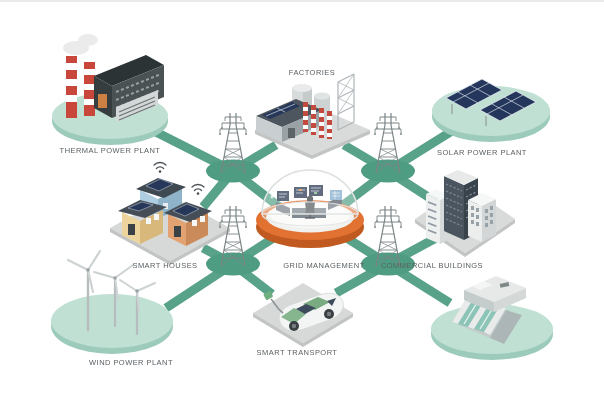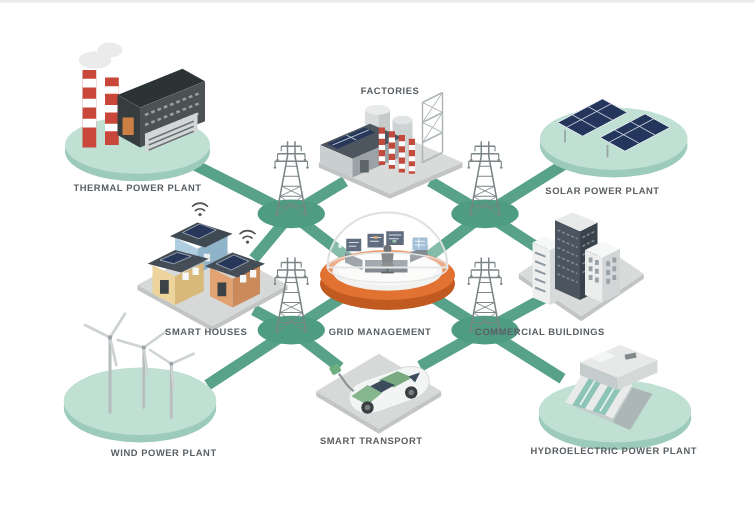--- a/index.html
+++ b/index.html
@@ -6,21 +6,21 @@
   #stage{
     position:relative;width:604px;height:409px;background:#ffffff;
     overflow:hidden;font-family:"Liberation Sans",sans-serif;
   }
   #stage .top-hairline{
     position:absolute;left:0;top:0;width:604px;height:2px;background:#e9eaea;
   }
   svg.canvas{position:absolute;left:0;top:0;}
   .node-label{
     position:absolute;transform:translateX(-50%);
-    font-size:7.5px;font-weight:700;letter-spacing:.45px;
+    font-size:7.5px;font-weight:400;letter-spacing:.45px;
     color:#5b6064;white-space:nowrap;text-transform:uppercase;
   }
 </style>
 </head>
 <body>
 
 <div id="stage">
   <div class="top-hairline"></div>
 
   <svg class="canvas" width="604" height="409" viewBox="0 0 604 409">
@@ -408,18 +408,17 @@
         <ellipse cx="310" cy="214" rx="48" ry="12" fill="#ffffff" fill-opacity="0.2" stroke="#e3e6e5" stroke-width="1.2"></ellipse>
         <path d="M272,197 A42,34 0 0 1 294,176" stroke="#ffffff" stroke-opacity="0.75" stroke-width="3" fill="none" stroke-linecap="round"></path>
       </g>
     </g>
   </svg>
 
   <div class="node-label" style="left:110px;top:146px">THERMAL POWER PLANT</div>
   <div class="node-label" style="left:312px;top:68px">FACTORIES</div>
   <div class="node-label" style="left:482px;top:148px">SOLAR POWER PLANT</div>
   <div class="node-label" style="left:165px;top:261px">SMART HOUSES</div>
-  <div class="node-label" style="left:304px;top:261px">GRID MANAGEMENT</div>
+  <div class="node-label" style="left:324px;top:261px">GRID MANAGEMENT</div>
   <div class="node-label" style="left:432px;top:261px">COMMERCIAL BUILDINGS</div>
   <div class="node-label" style="left:131px;top:358px">WIND POWER PLANT</div>
   <div class="node-label" style="left:297px;top:348px">SMART TRANSPORT</div>
-  <div class="node-label" style="left:491px;top:356px">HYDROELECTRIC POWER PLANT</div>
 </div>
 
 </body></html>

